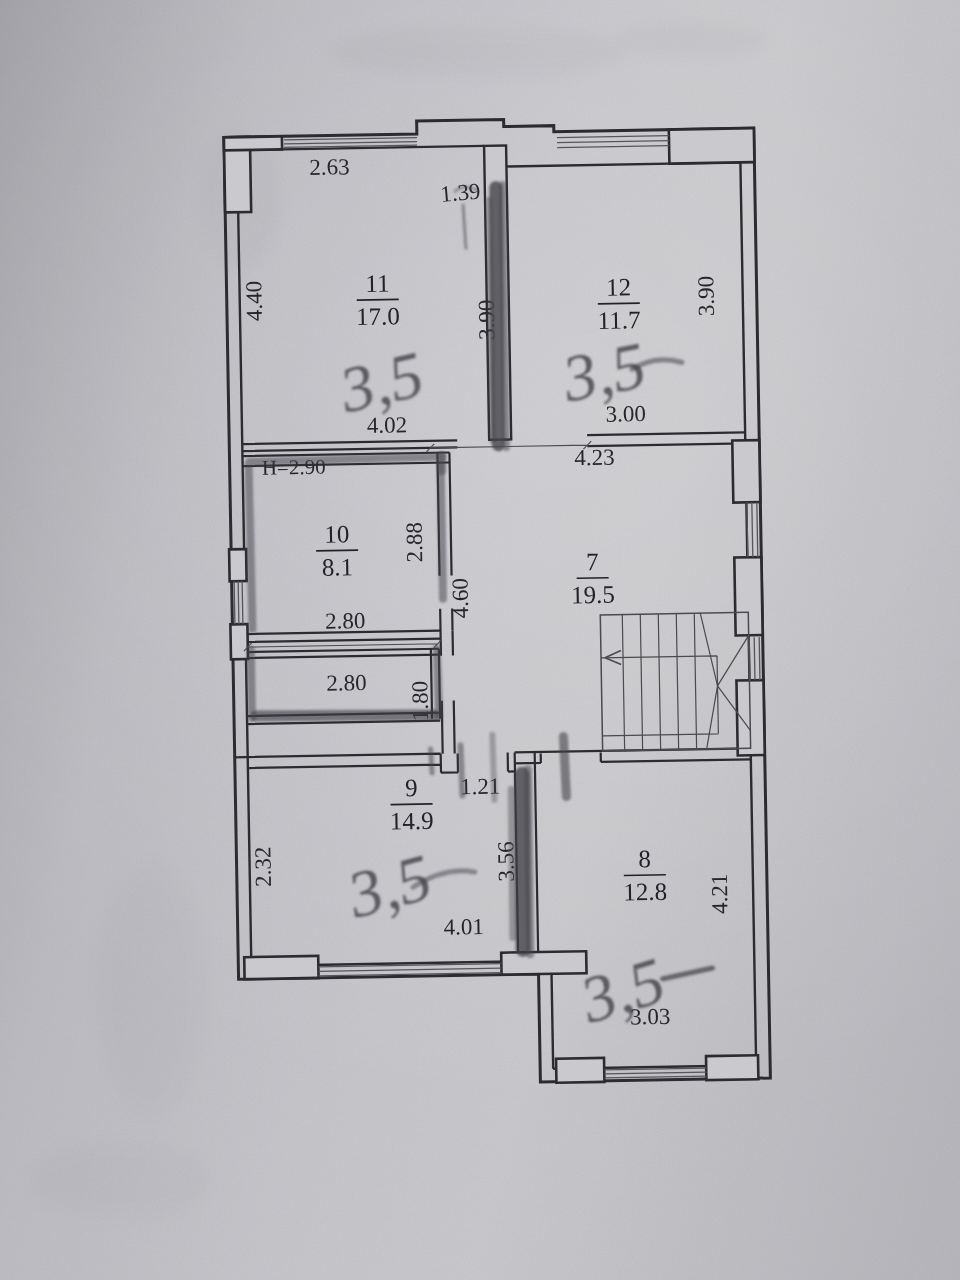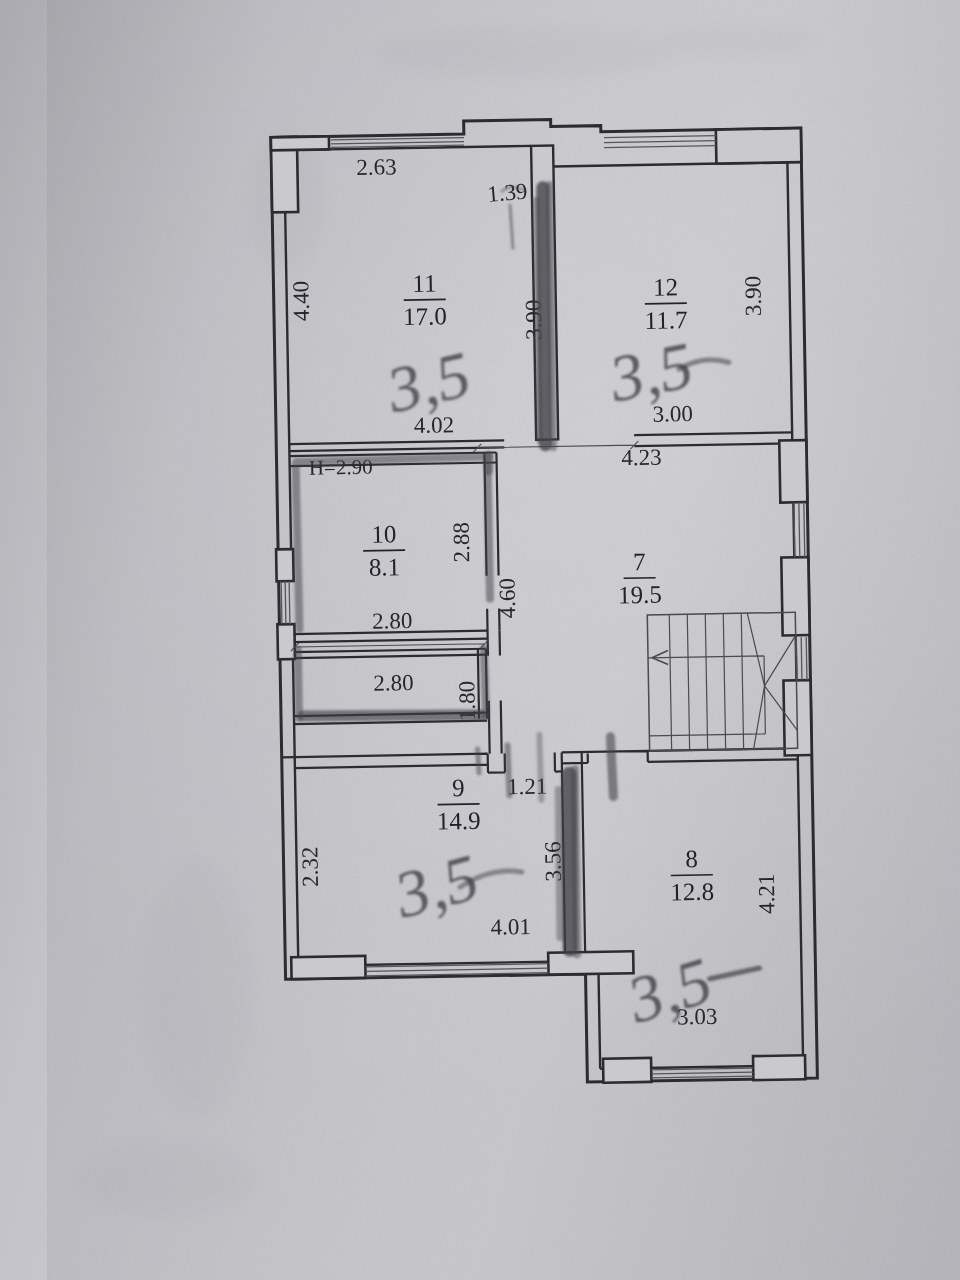--- a/index.html
+++ b/index.html
@@ -4,21 +4,21 @@
 <style>
   html,body{margin:0;padding:0;}
   body{
     width:960px;height:1280px;overflow:hidden;
     font-family:"Liberation Serif", serif;
     background:
       radial-gradient(130% 90% at 58% 32%, rgba(255,255,255,.20), rgba(255,255,255,0) 62%),
       linear-gradient(104deg,#a9a8ae 0%,#c3c2c8 22%,#cecdd2 48%,#d0cfd3 62%,#bdbcc2 100%);
     position:relative;
   }
-  #photo{position:absolute;inset:0;padding-left:47px;}
+  #photo{position:absolute;inset:0;}
   svg text{user-select:none;}
   .dim{fill:#26262c;font-size:23px;}
   .dimsmall{fill:#26262c;font-size:21px;}
   .room-num{fill:#22222a;font-size:25px;}
   .room-area{fill:#22222a;font-size:25px;}
   .pencil-text{fill:#3c3c42;font-style:italic;font-size:66px;opacity:.78;}
 </style>
 </head>
 <body>
 

